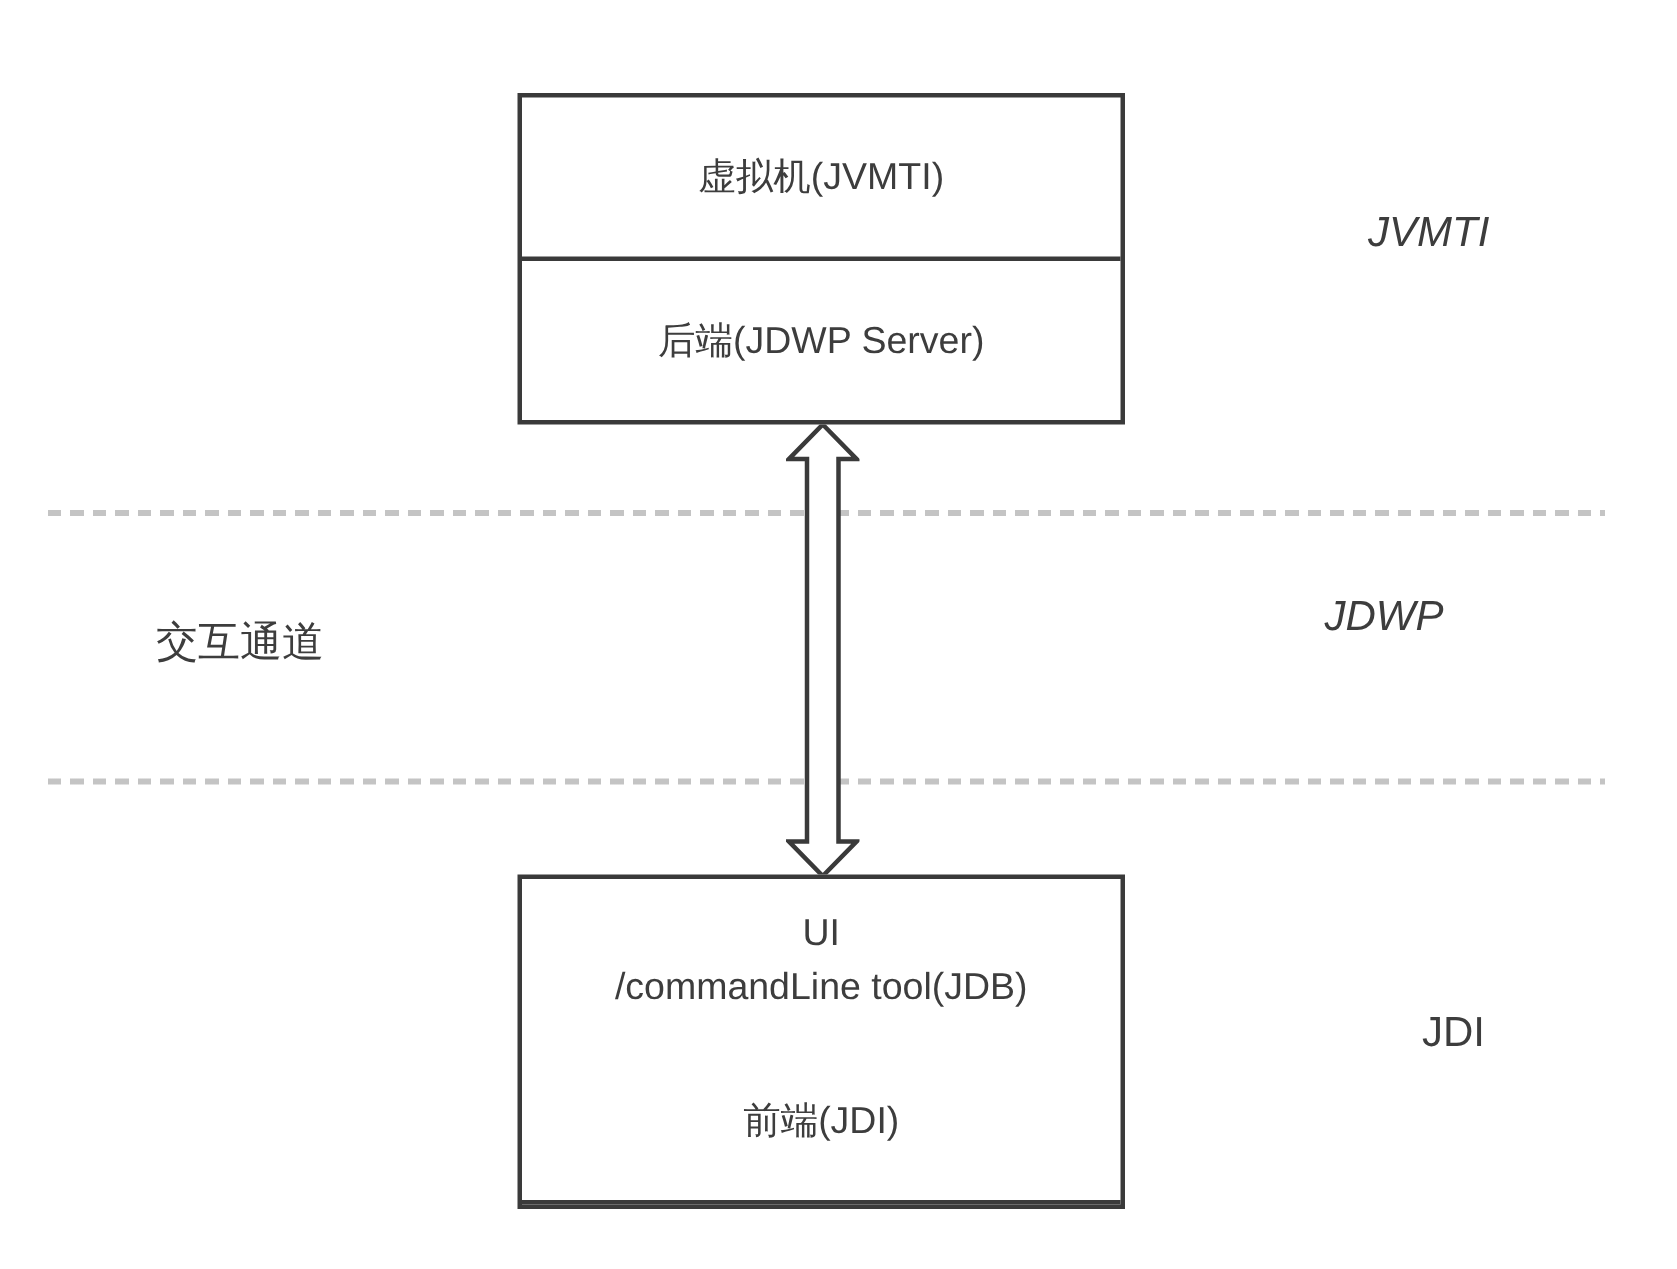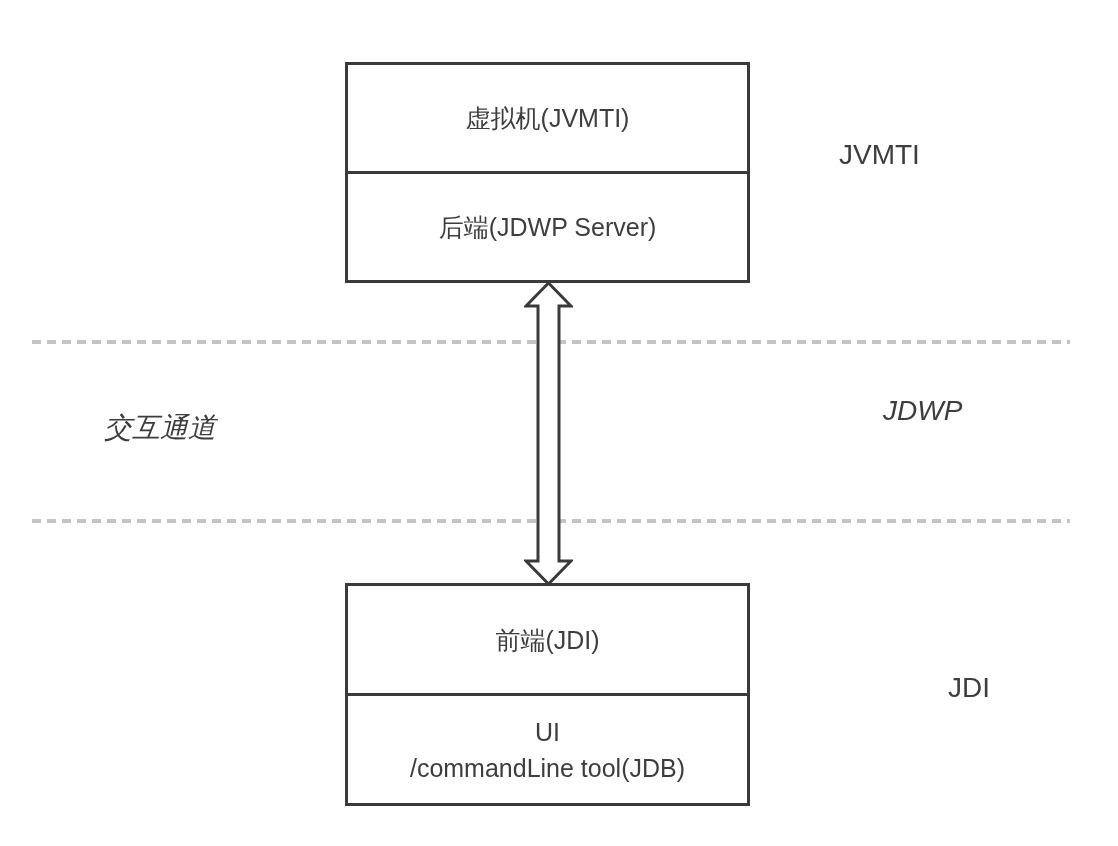--- a/index.html
+++ b/index.html
@@ -78,22 +78,22 @@
 
   
   .label {
     position: absolute;
     font-size: 28px;
     color: var(--text);
     white-space: nowrap;
     z-index: 1;
   }
   .label-debuggee { left: 104px; top: 139px; }
-  .label-jvmti    { left: 839px; top: 139px; }
-  .label-channel  { left: 104px; top: 409px; font-style: italic; }
+  .label-jvmti    { left: 912px; top: 139px; font-style: italic; }
+  .label-channel  { left: 104px; top: 409px; }
   .label-jdwp     { left: 883px; top: 395px; font-style: italic; }
   .label-debugger { left: 104px; top: 662px; }
   .label-jdi      { left: 904px; top: 672px; margin-left: 44px; }
 </style>
 </head>
 <body>
 
 <div class="canvas">
 
   <div class="dash dash-1"></div>
@@ -106,28 +106,28 @@
   <div class="box box-top">
     <div class="cell cell-divided">
       <span>虚拟机(JVMTI)</span>
     </div>
     <div class="cell">
       <span>后端(JDWP Server)</span>
     </div>
   </div>
 
   <div class="box box-bottom">
-    <div class="cell cell-divided">
-      <span>前端(JDI)</span>
-    </div>
     <div class="cell">
       <span>
         <span>UI</span><br>
         <span>/commandLine tool(JDB)</span>
       </span>
+    </div>
+    <div class="cell cell-divided">
+      <span>前端(JDI)</span>
     </div>
   </div>
 
   <div class="label label-jvmti">JVMTI</div>
   <div class="label label-channel">交互通道</div>
   <div class="label label-jdwp">JDWP</div>
   <div class="label label-jdi">JDI</div>
 
 </div>
 

